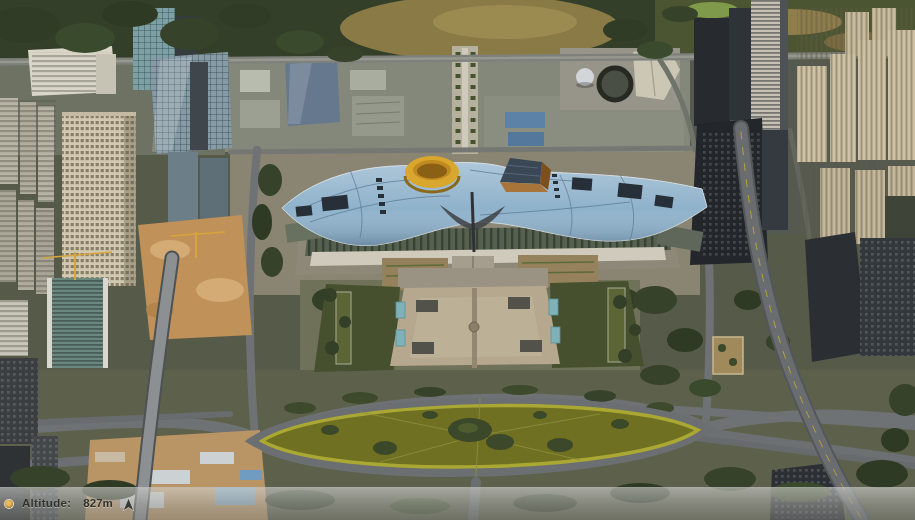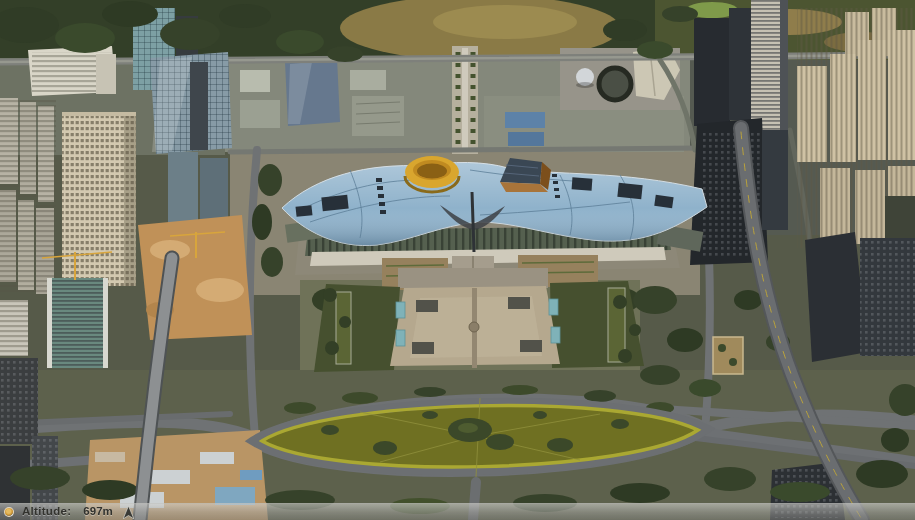--- a/index.html
+++ b/index.html
@@ -1,21 +1,21 @@
 <!DOCTYPE html>
 <html><head>
 <meta charset="utf-8">
 <style>
   html,body{margin:0;padding:0;background:#000;}
   .stage{position:relative;width:915px;height:520px;overflow:hidden;background:#4d5243;
          font-family:"Liberation Sans",sans-serif;}
   .stage svg.scene{position:absolute;left:0;top:0;display:block;}
   
   .statusbar{position:absolute;left:0;right:0;bottom:0;height:17px;display:flex;align-items:center;
-    padding:0 4px;box-sizing:border-box;
+    padding:16px 4px;box-sizing:border-box;
     background:linear-gradient(180deg,rgba(208,208,205,.62) 0%,rgba(160,160,157,.55) 55%,rgba(128,128,125,.5) 100%);
     border-top:1px solid rgba(238,238,235,.45);
     font-size:11.5px;font-weight:700;line-height:1;color:#32322e;
     text-shadow:0 1px 0 rgba(255,255,255,.35);}
   .stream{width:10px;height:10px;border-radius:50%;margin-right:8px;box-sizing:border-box;
     border:1px solid rgba(242,242,238,.75);
     background:radial-gradient(circle at 45% 40%,#e6bb60 0 32%,#c98f2e 60%,#8a7a58 72%,rgba(215,215,210,.85) 76%);}
   .sb-label{letter-spacing:.3px;}
   .sb-value{margin-left:12px;}
   .sb-arrow{margin-left:10px;display:block;}
@@ -375,18 +375,18 @@
       <ellipse cx="430" cy="415" rx="8" ry="4"></ellipse>
           <ellipse cx="540" cy="415" rx="7" ry="4"></ellipse>
     </g>
     <ellipse cx="468" cy="428" rx="10" ry="5" fill="#4e5c30"></ellipse>
   </g>
 </svg>
 
   <div class="statusbar">
     <span class="stream"></span>
     <span class="sb-label">Altitude:</span>
-    <span class="sb-value">697m</span>
+    <span class="sb-value">827m</span>
     <svg class="sb-arrow" width="11" height="13" viewBox="0 0 11 13">
       <polygon points="5.5,0 11,13 5.5,9.5 0,13" fill="#3a3a36" stroke="#d6d6cf" stroke-width="0.7"></polygon>
     </svg>
   </div>
 </div>
 
 </body></html>

